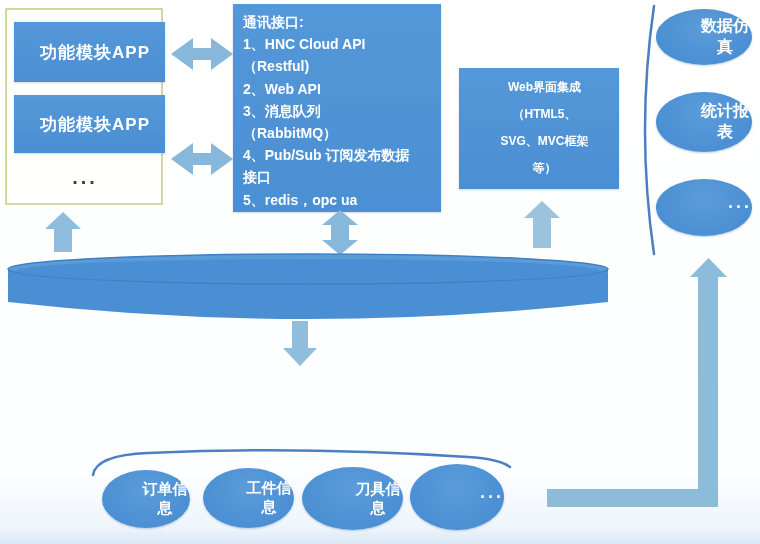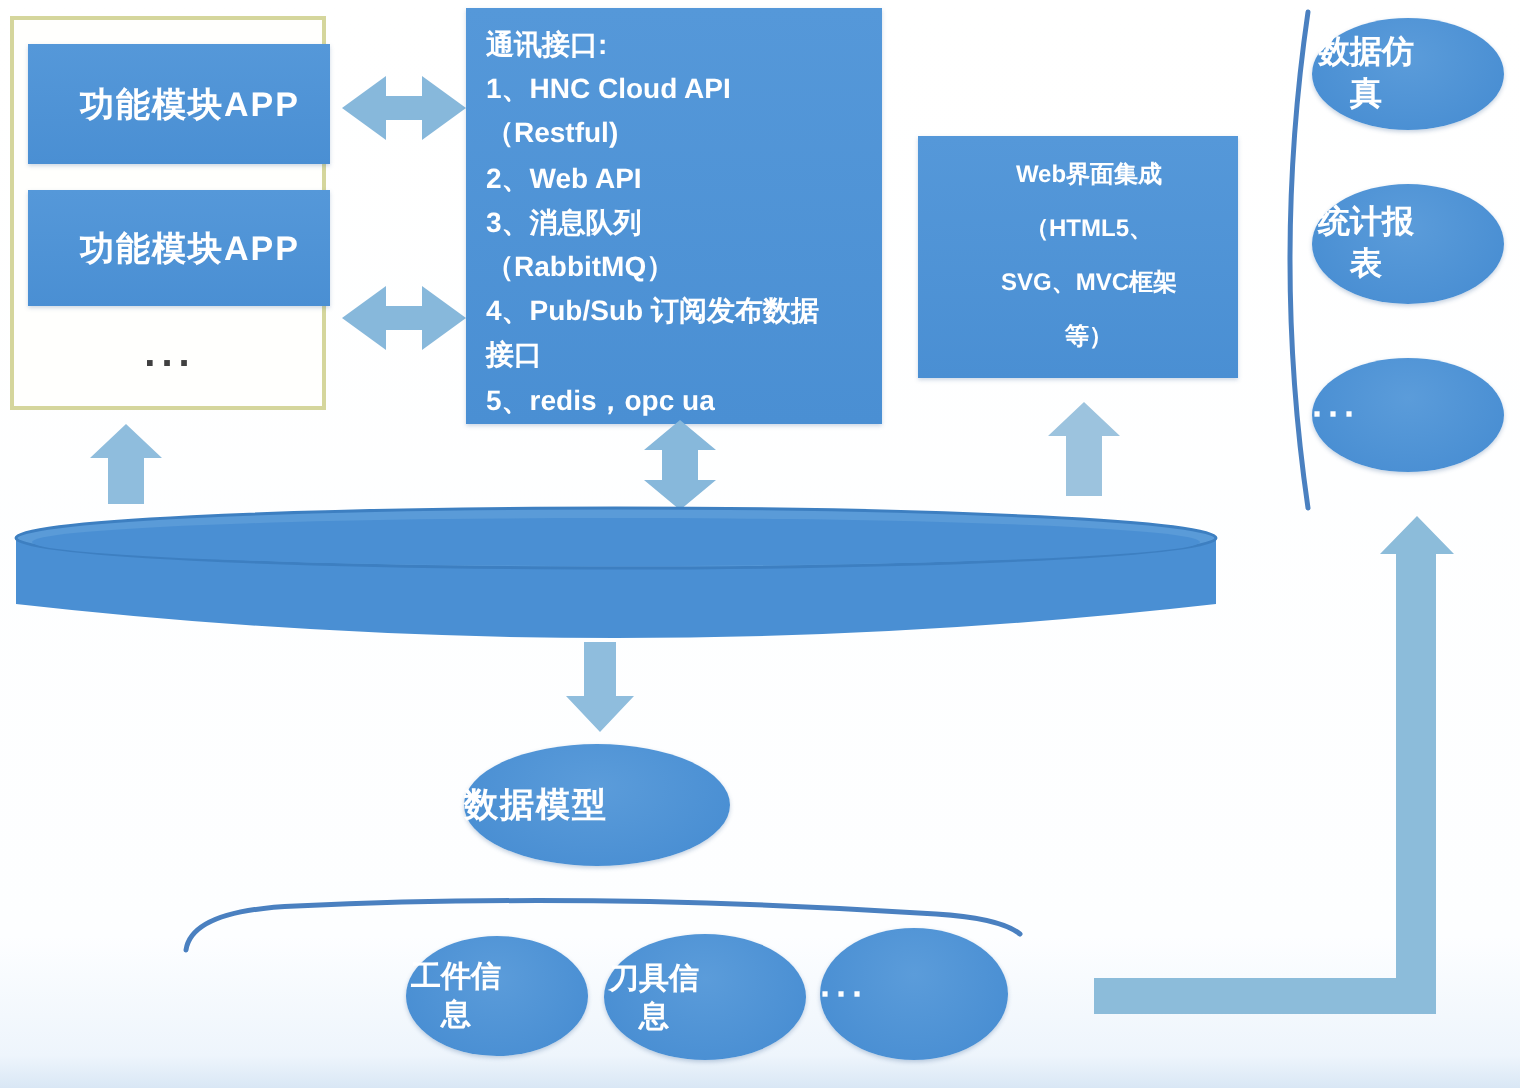--- a/index.html
+++ b/index.html
@@ -12,21 +12,21 @@
   .blue-box{
     background:linear-gradient(180deg,#5598d9 0%,#4a8fd3 100%);
     color:#ffffff;font-weight:bold;
     box-shadow:0 1px 2px rgba(60,100,150,.25);
     padding-left:11px;
   }
   .ellipse{
     border-radius:50%;
     background:radial-gradient(ellipse at 50% 35%,#5b9cda 0%,#4a8fd3 75%);
     color:#ffffff;font-weight:bold;
-    display:flex;align-items:center;justify-content:flex-start;text-align:center;
+    display:flex;align-items:center;justify-content:flex-end;text-align:center;
     box-shadow:0 1px 2px rgba(60,100,150,.3);
   }
   .pre{white-space:pre-line;}
   .app-box{display:flex;align-items:center;justify-content:center;font-size:17px;letter-spacing:1px;}
   #left-panel{
     left:5px;top:8px;width:158px;height:197px;
     border:2px solid #d5d69c;background:#fffffd;box-sizing:border-box;
   }
   #comm-box{
     left:233px;top:4px;width:208px;height:208px;box-sizing:border-box;
@@ -106,28 +106,28 @@
   <svg class="abs" style="left:5px;top:252px;" width="606" height="72">
     <path d="M3,17 L3,50 Q303,84 603,50 L603,17 Z" fill="#4a8fd3"></path>
     <ellipse cx="303" cy="17" rx="300" ry="15" fill="#5a9bd8" stroke="#3d7fc1" stroke-width="1.5"></ellipse>
     <ellipse cx="303" cy="19" rx="292" ry="12" fill="#4a8fd3"></ellipse>
   </svg>
 
   <svg class="abs" style="left:283px;top:321px;" width="34" height="45">
     <polygon points="17,45 34,27 25,27 25,0 9,0 9,27 0,27" fill="#8fbddd"></polygon>
   </svg>
 
-  <div class="abs ellipse" style="left:232px;top:372px;width:133px;height:61px;font-size:17px;letter-spacing:1px;">
-    <span>数据模型</span>
-  </div>
 
   <svg class="abs" style="left:88px;top:447px;" width="426" height="32">
     <path d="M5,28 Q8,8 60,6 Q212,-1 380,10 Q412,12 422,20" stroke="#4a80c0" stroke-width="2.5" fill="none" stroke-linecap="round"></path>
   </svg>
 
+  <div class="abs ellipse" style="left:102px;top:470px;width:88px;height:58px;font-size:15px;">
+    <span style="width:50px;">订单信息</span>
+  </div>
   <div class="abs ellipse" style="left:203px;top:468px;width:91px;height:60px;font-size:15px;">
     <span style="width:50px;">工件信息</span>
   </div>
   <div class="abs ellipse" style="left:302px;top:467px;width:101px;height:63px;font-size:15px;">
     <span style="width:50px;">刀具信息</span>
   </div>
   <div class="abs ellipse" style="left:410px;top:464px;width:94px;height:66px;font-size:18px;letter-spacing:2px;">
     <span>···</span>
   </div>
 

